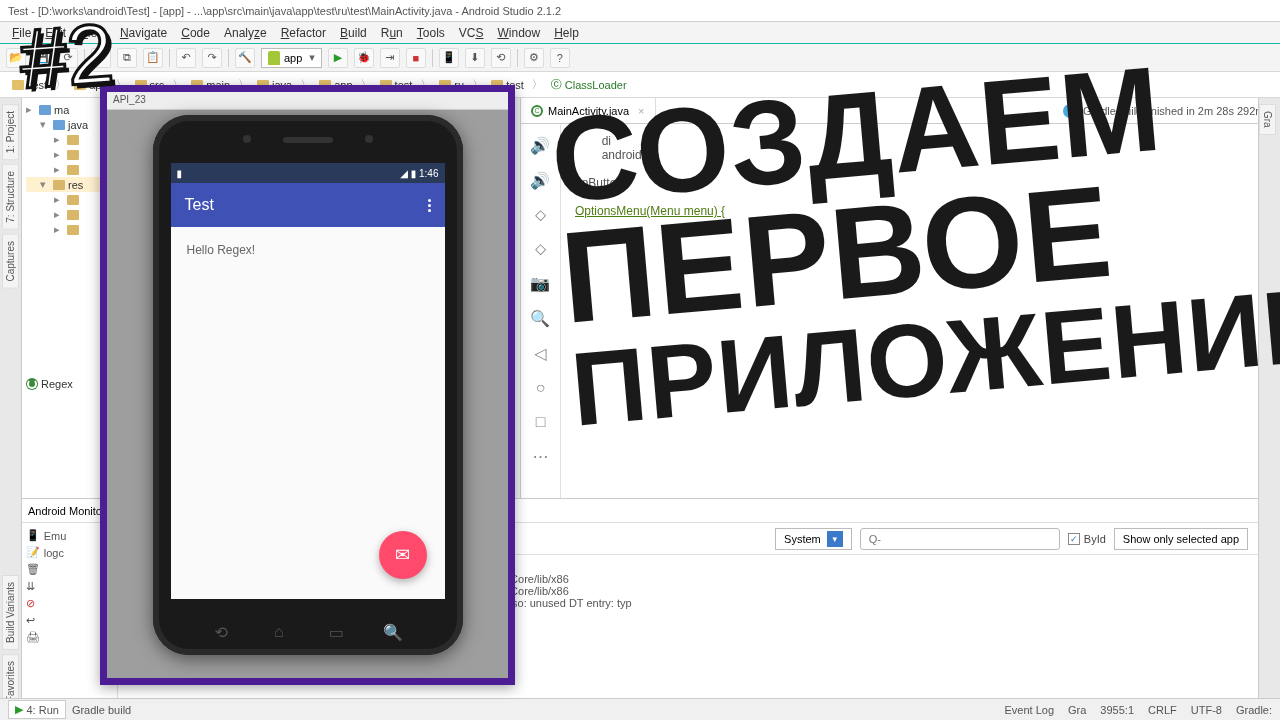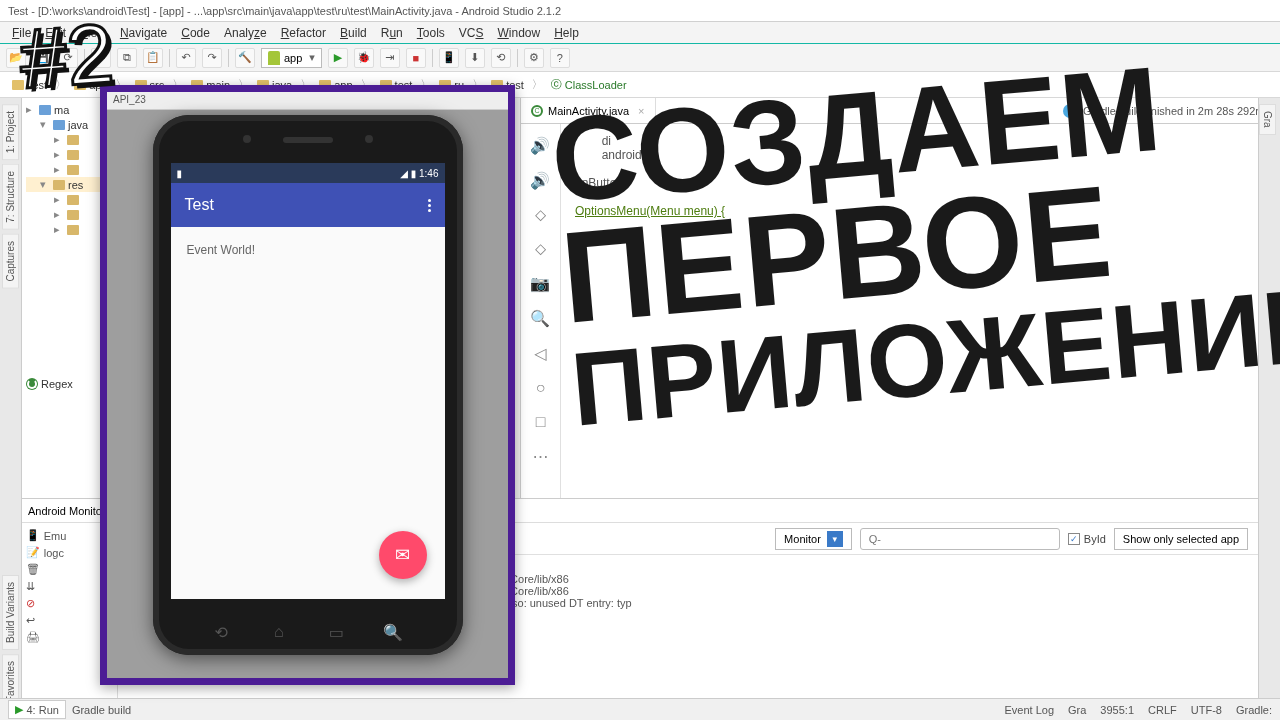--- a/index.html
+++ b/index.html
@@ -312,21 +312,21 @@
       <div class="row">↩</div>
       <div class="row">🖨</div>
     </div>
     <div class="monitor-main">
       <div class="logcat-toolbar">
         <span class="dd" style="width:180px">
             <span class="car">▾</span>
           </span>
         <span style="flex:1"></span>
         <span class="dd">
-            <span>Monitor</span>
+            <span>System</span>
             <span class="car">▾</span>
           </span>
         <input placeholder="Q-" style="">
         <span class="chk">
             <span class="box">✓</span>
             <span>ById</span>
           </span>
         <span class="dd">Show only selected app</span>
       </div>
       <div class="logcat-lines">
@@ -367,21 +367,21 @@
         <span><span>◢ ▮</span> <span>1:46</span></span>
       </div>
       <div class="appbar">
         <span>Test</span>
         <span class="dots">
             <span></span>
             <span></span>
             <span></span>
           </span>
       </div>
-      <div class="appcontent">Event World!</div>
+      <div class="appcontent">Hello Regex!</div>
       <div class="fab">
           <span>✉</span>
         </div>
     </div>
     <div class="navbtns">
       <span class="nbtn">⟲</span>
       <span class="nbtn">⌂</span>
       <span class="nbtn">▭</span>
       <span class="nbtn">🔍</span>
     </div>

